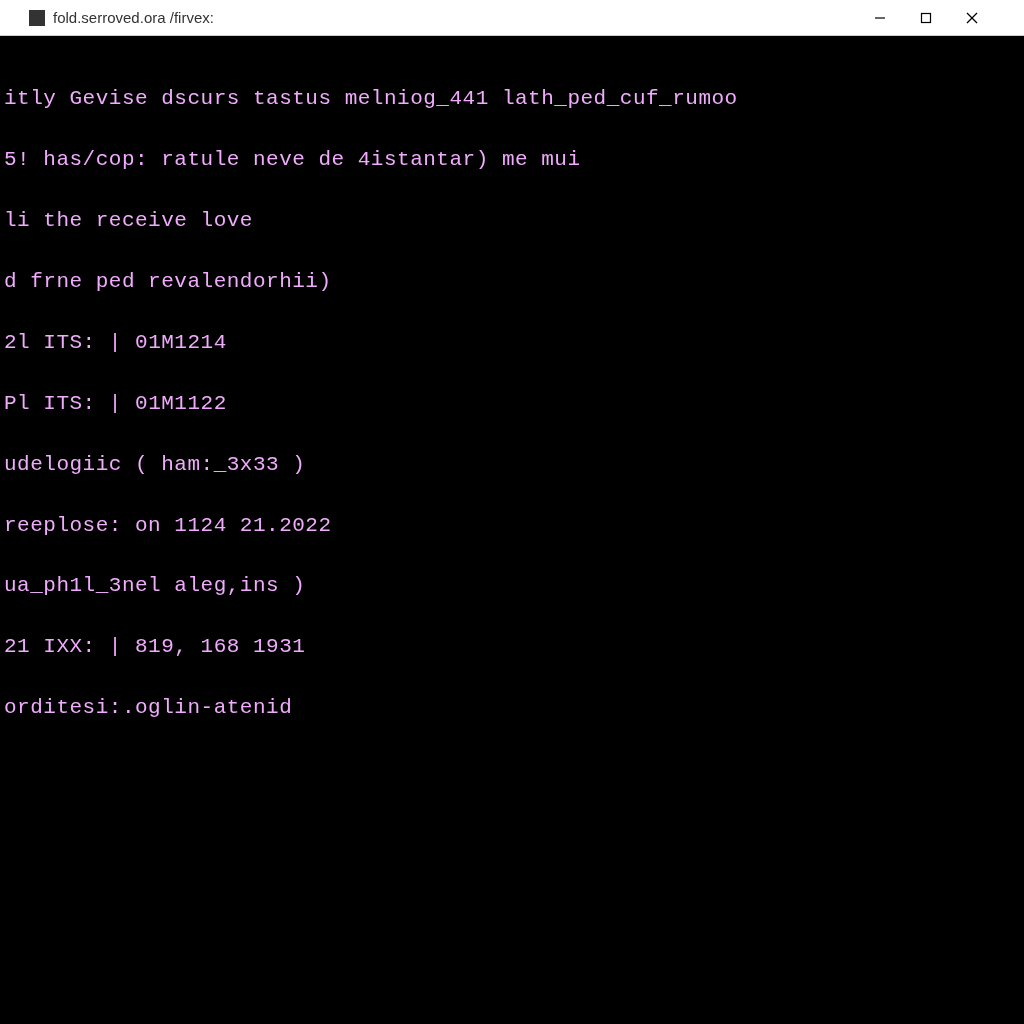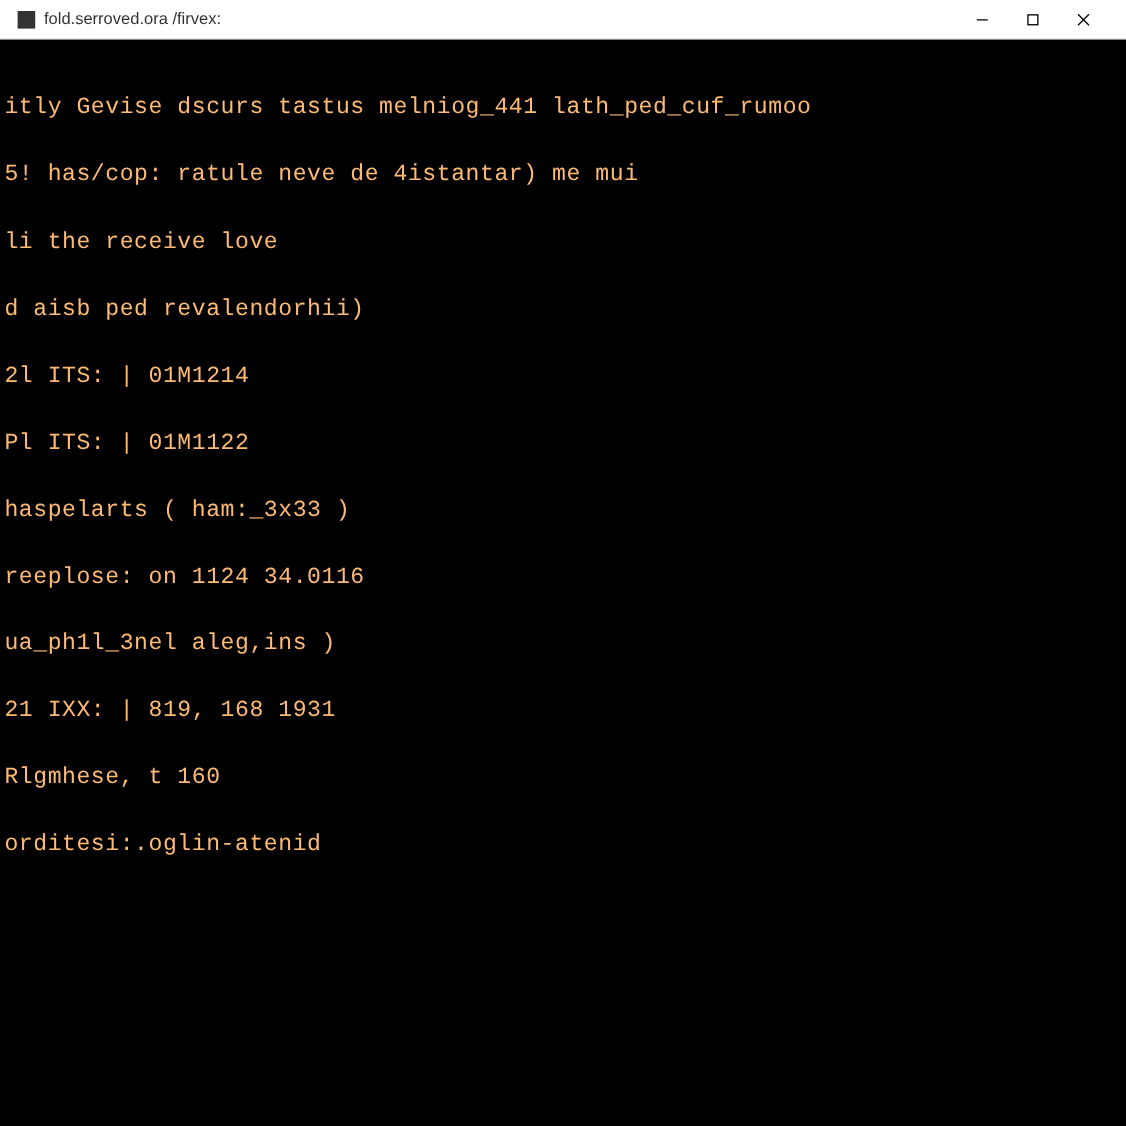--- a/index.html
+++ b/index.html
@@ -9,21 +9,21 @@
     background: #fff;
     font-family: 'Consolas', 'Courier New', monospace;
     overflow: hidden;
   }
   .titlebar {
     height: 36px;
     background: #ffffff;
     border-bottom: 1px solid #d0d0d0;
     display: flex;
     align-items: center;
-    padding: 0 16px;
+    padding: 0 29px;
     font-family: 'Segoe UI', Tahoma, sans-serif;
     font-size: 15px;
     color: #333;
   }
   .titlebar-icon {
     width: 16px;
     height: 16px;
     background: #333;
     margin-right: 8px;
     display: inline-block;
@@ -35,21 +35,21 @@
     height: 32px;
     display: flex;
     align-items: center;
     justify-content: center;
     cursor: pointer;
     color: #000;
   }
   .titlebar-btn svg { width: 12px; height: 12px; }
   .terminal {
     background: #000;
-    color: #fdba74;
+    color: #f0abfc;
     height: calc(1024px - 36px);
     padding: 18px 4px 4px 4px;
     font-size: 21px;
     line-height: 1.45;
     white-space: pre;
     letter-spacing: 0.5px;
   }
   .line { display: block; }
 </style>
 </head>
@@ -75,28 +75,27 @@
           <line x1="11" y1="1" x2="1" y2="11" stroke="#000" stroke-width="1.2"></line>
         </svg>
     </div>
   </div>
 </div>
 
 <div class="terminal">
 <span class="line">itly Gevise dscurs tastus melniog_441 lath_ped_cuf_rumoo</span>
 <span class="line">5! has/cop: ratule neve de 4istantar) me mui</span>
 <span class="line">li the receive love</span>
-<span class="line">d aisb ped revalendorhii)</span>
+<span class="line">d frne ped revalendorhii)</span>
 <span class="line"><span>2l ITS: | </span><span>01M1214</span></span>
 <span class="line"><span>Pl ITS: | </span><span>01M1122</span></span>
-<span class="line">haspelarts ( ham:_3x33 )</span>
-<span class="line">reeplose: on 1124 34.0116</span>
+<span class="line">udelogiic ( ham:_3x33 )</span>
+<span class="line">reeplose: on 1124 21.2022</span>
 <span class="line">ua_ph1l_3nel aleg,ins )</span>
 <span class="line">21 IXX: | 819, 168 1931</span>
-<span class="line">Rlgmhese, t 160</span>
 <span class="line">orditesi:.oglin-atenid</span>
 
 
 
 
 
 
 
 
 

